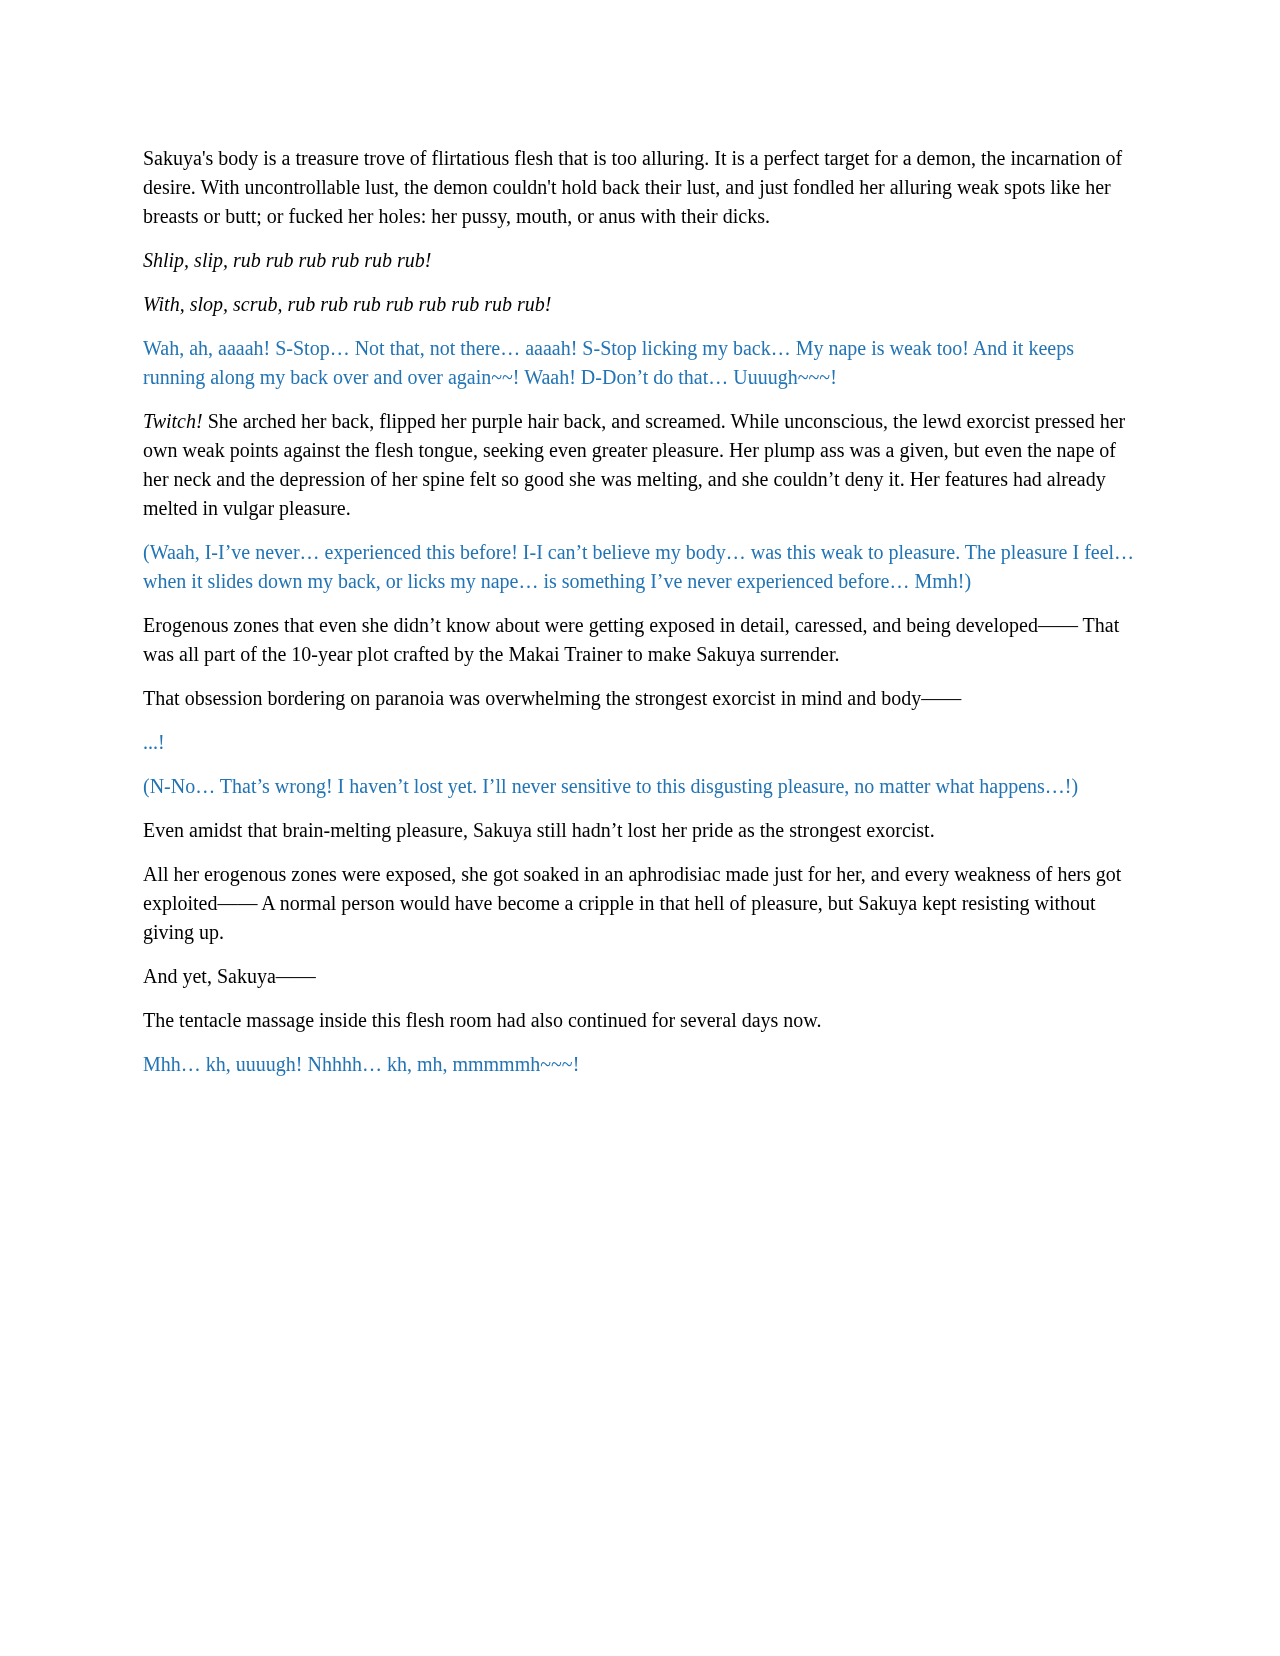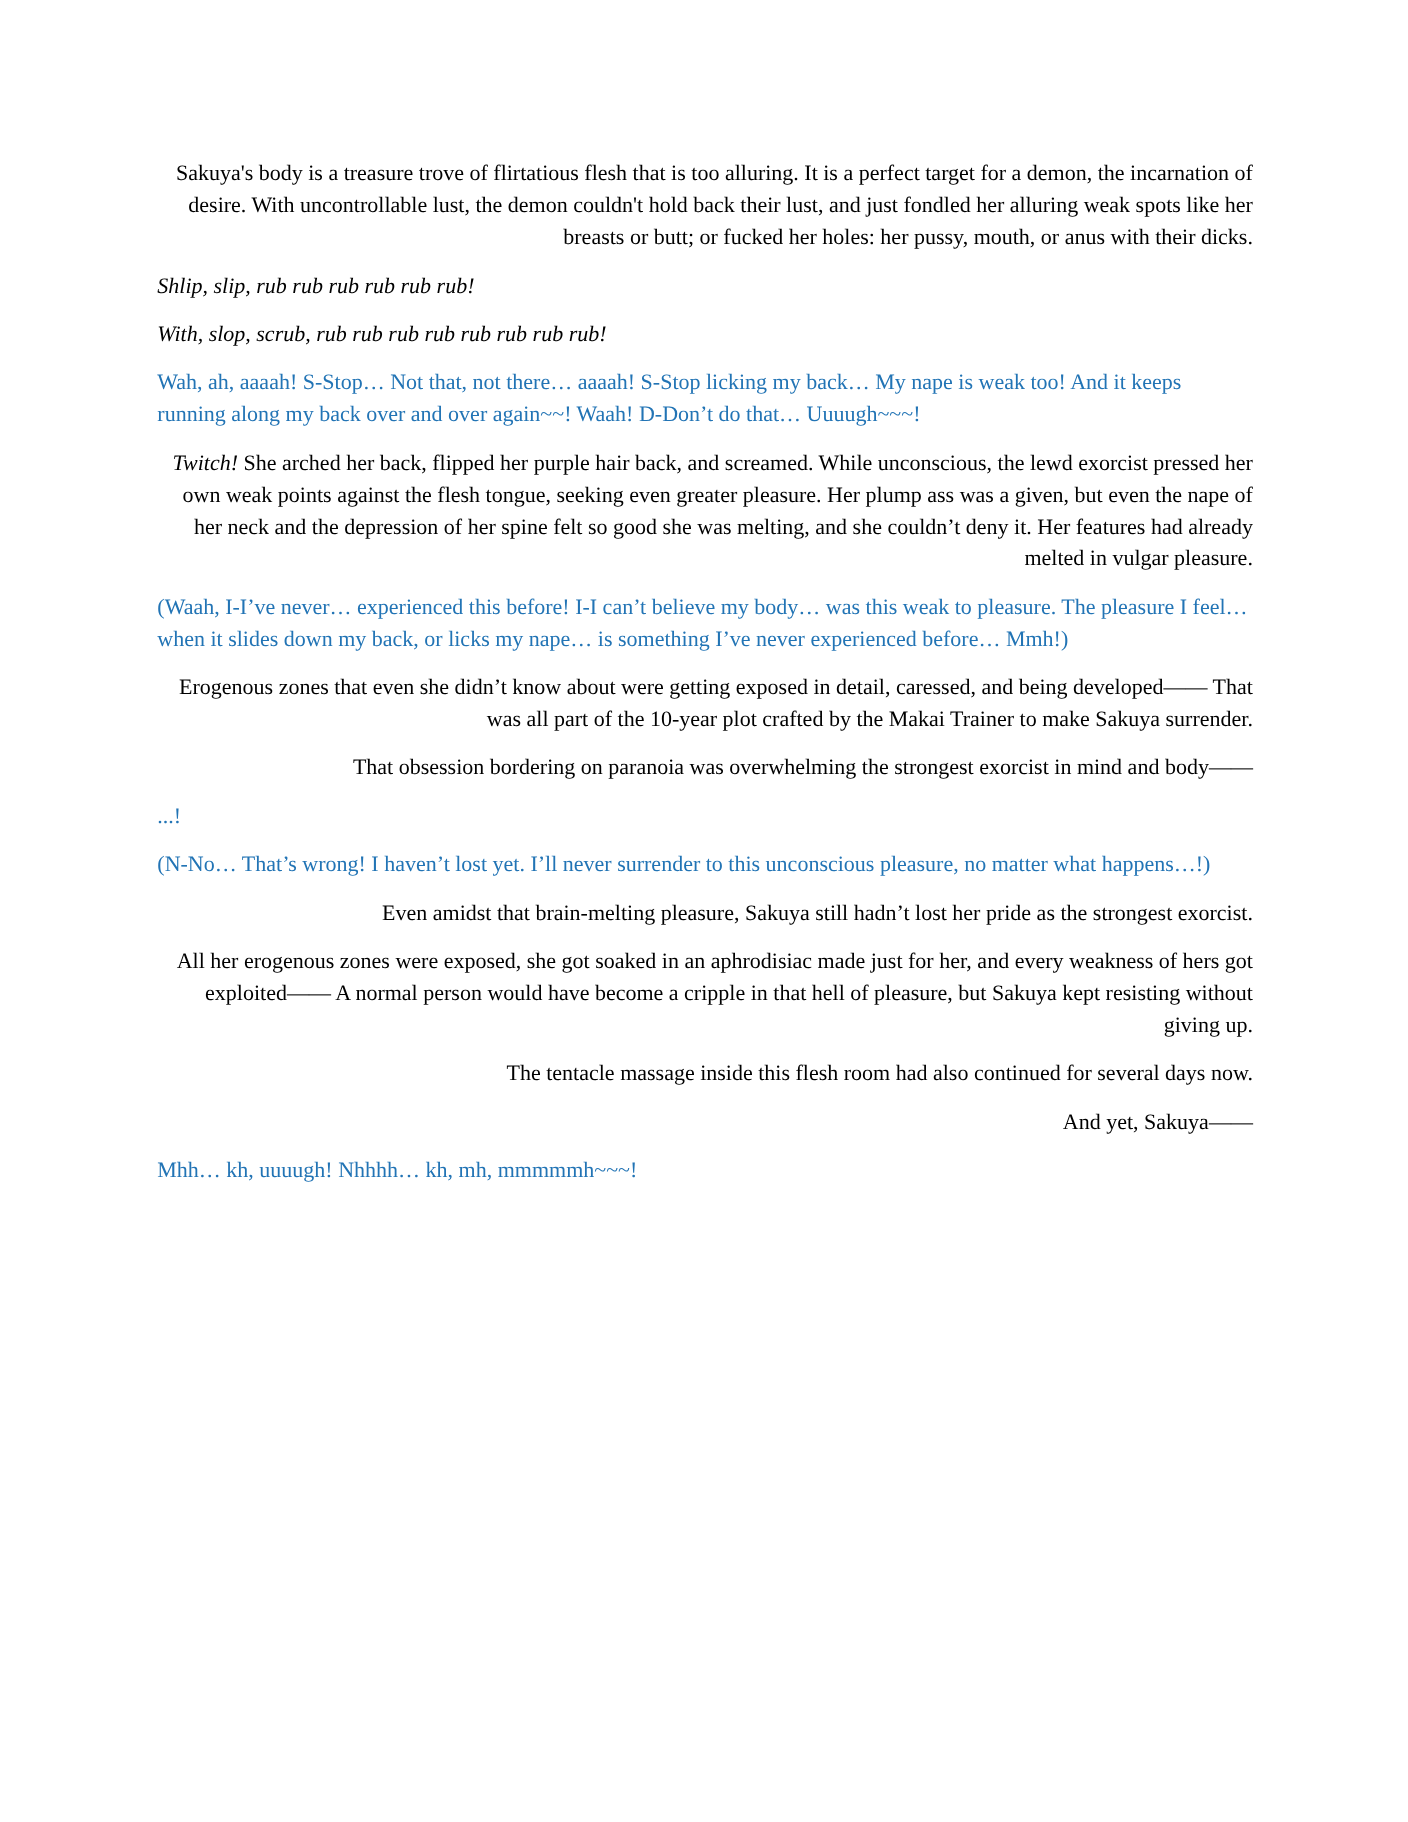--- a/index.html
+++ b/index.html
@@ -25,39 +25,39 @@
     top: 144px;
     width: 996px;
   }
   .para {
     margin: 0 0 15px 0;
     font-size: 20px;
     line-height: 29px;
     text-align: left;
     word-spacing: normal;
   }
-  .para.narration { color: var(--narration-color, #000000); text-align: right; }
+  .para.narration { color: var(--narration-color, #000000); }
   .para.dialogue  { color: var(--dialogue-color, #2274B5); }
   .para.sfx       { color: var(--narration-color, #000000); font-style: italic; }
   .italic { font-style: italic; }
 </style>
 </head>
 <body>
 
 <div class="page">
   <div class="doc-body">
       <p class="para narration"><span>Sakuya's body is a treasure trove of flirtatious flesh that is too alluring. It is a perfect target for a demon, the incarnation of desire. With uncontrollable lust, the demon couldn't hold back their lust, and just fondled her alluring weak spots like her breasts or butt; or fucked her holes: her pussy, mouth, or anus with their dicks.</span></p>
       <p class="para sfx"><span class="italic">Shlip, slip, rub rub rub rub rub rub!</span></p>
       <p class="para sfx"><span class="italic">With, slop, scrub, rub rub rub rub rub rub rub rub!</span></p>
       <p class="para dialogue"><span>Wah, ah, aaaah! S-Stop… Not that, not there… aaaah! S-Stop licking my back… My nape is weak too! And it keeps running along my back over and over again~~! Waah! D-Don’t do that… Uuuugh~~~!</span></p>
       <p class="para narration"><span class="italic">Twitch!</span><span> She arched her back, flipped her purple hair back, and screamed. While unconscious, the lewd exorcist pressed her own weak points against the flesh tongue, seeking even greater pleasure. Her plump ass was a given, but even the nape of her neck and the depression of her spine felt so good she was melting, and she couldn’t deny it. Her features had already melted in vulgar pleasure.</span></p>
       <p class="para dialogue"><span>(Waah, I-I’ve never… experienced this before! I-I can’t believe my body… was this weak to pleasure. The pleasure I feel… when it slides down my back, or licks my nape… is something I’ve never experienced before… Mmh!)</span></p>
       <p class="para narration"><span>Erogenous zones that even she didn’t know about were getting exposed in detail, caressed, and being developed—— That was all part of the 10-year plot crafted by the Makai Trainer to make Sakuya surrender.</span></p>
       <p class="para narration"><span>That obsession bordering on paranoia was overwhelming the strongest exorcist in mind and body——</span></p>
       <p class="para dialogue"><span>...!</span></p>
-      <p class="para dialogue"><span>(N-No… That’s wrong! I haven’t lost yet. I’ll never surrender to this unconscious pleasure, no matter what happens…!)</span></p>
+      <p class="para dialogue"><span>(N-No… That’s wrong! I haven’t lost yet. I’ll never sensitive to this disgusting pleasure, no matter what happens…!)</span></p>
       <p class="para narration"><span>Even amidst that brain-melting pleasure, Sakuya still hadn’t lost her pride as the strongest exorcist.</span></p>
       <p class="para narration"><span>All her erogenous zones were exposed, she got soaked in an aphrodisiac made just for her, and every weakness of hers got exploited—— A normal person would have become a cripple in that hell of pleasure, but Sakuya kept resisting without giving up.</span></p>
+      <p class="para narration"><span>And yet, Sakuya——</span></p>
       <p class="para narration"><span>The tentacle massage inside this flesh room had also continued for several days now.</span></p>
-      <p class="para narration"><span>And yet, Sakuya——</span></p>
       <p class="para dialogue"><span>Mhh… kh, uuuugh! Nhhhh… kh, mh, mmmmmh~~~!</span></p>
     </div>
 </div>
 
 </body></html>

